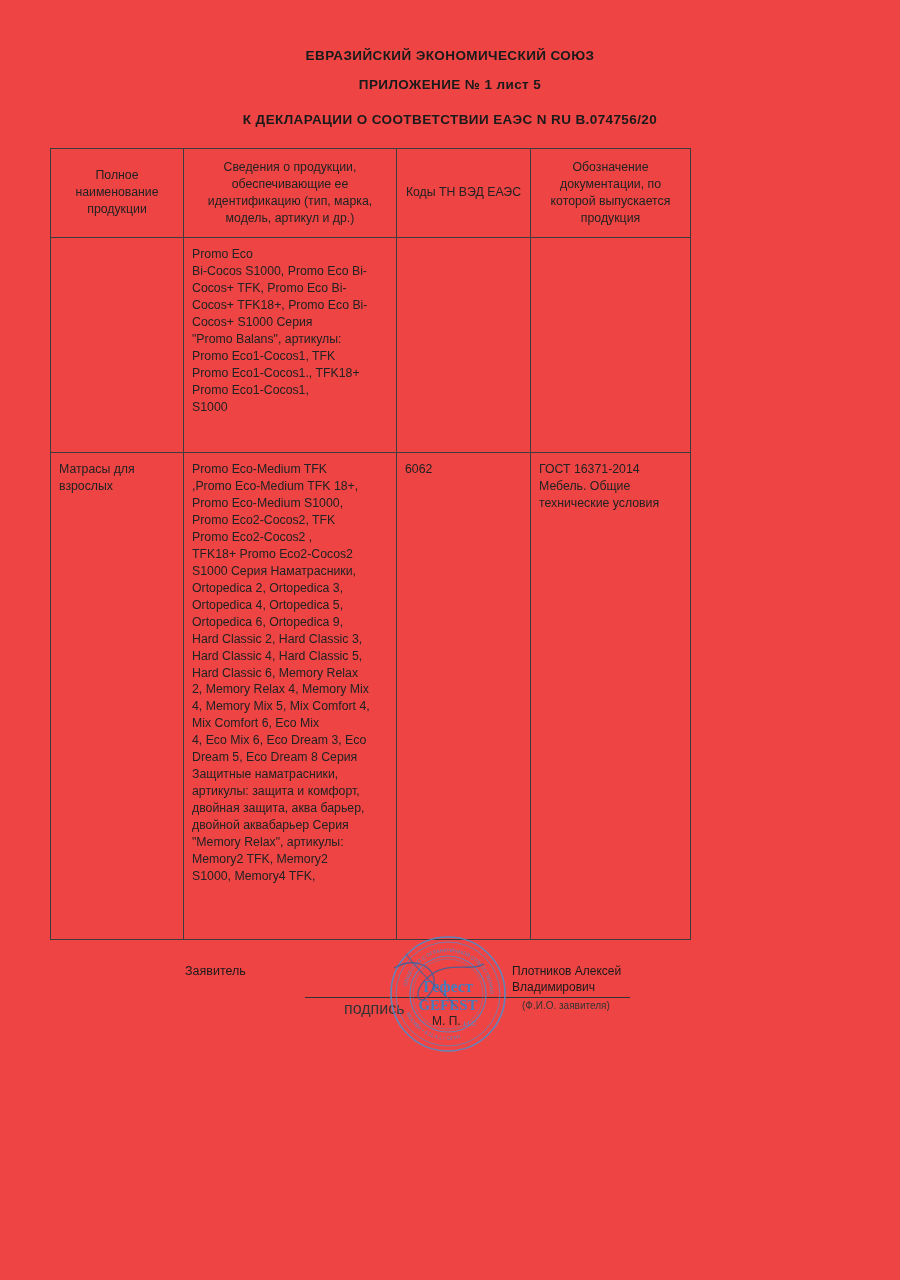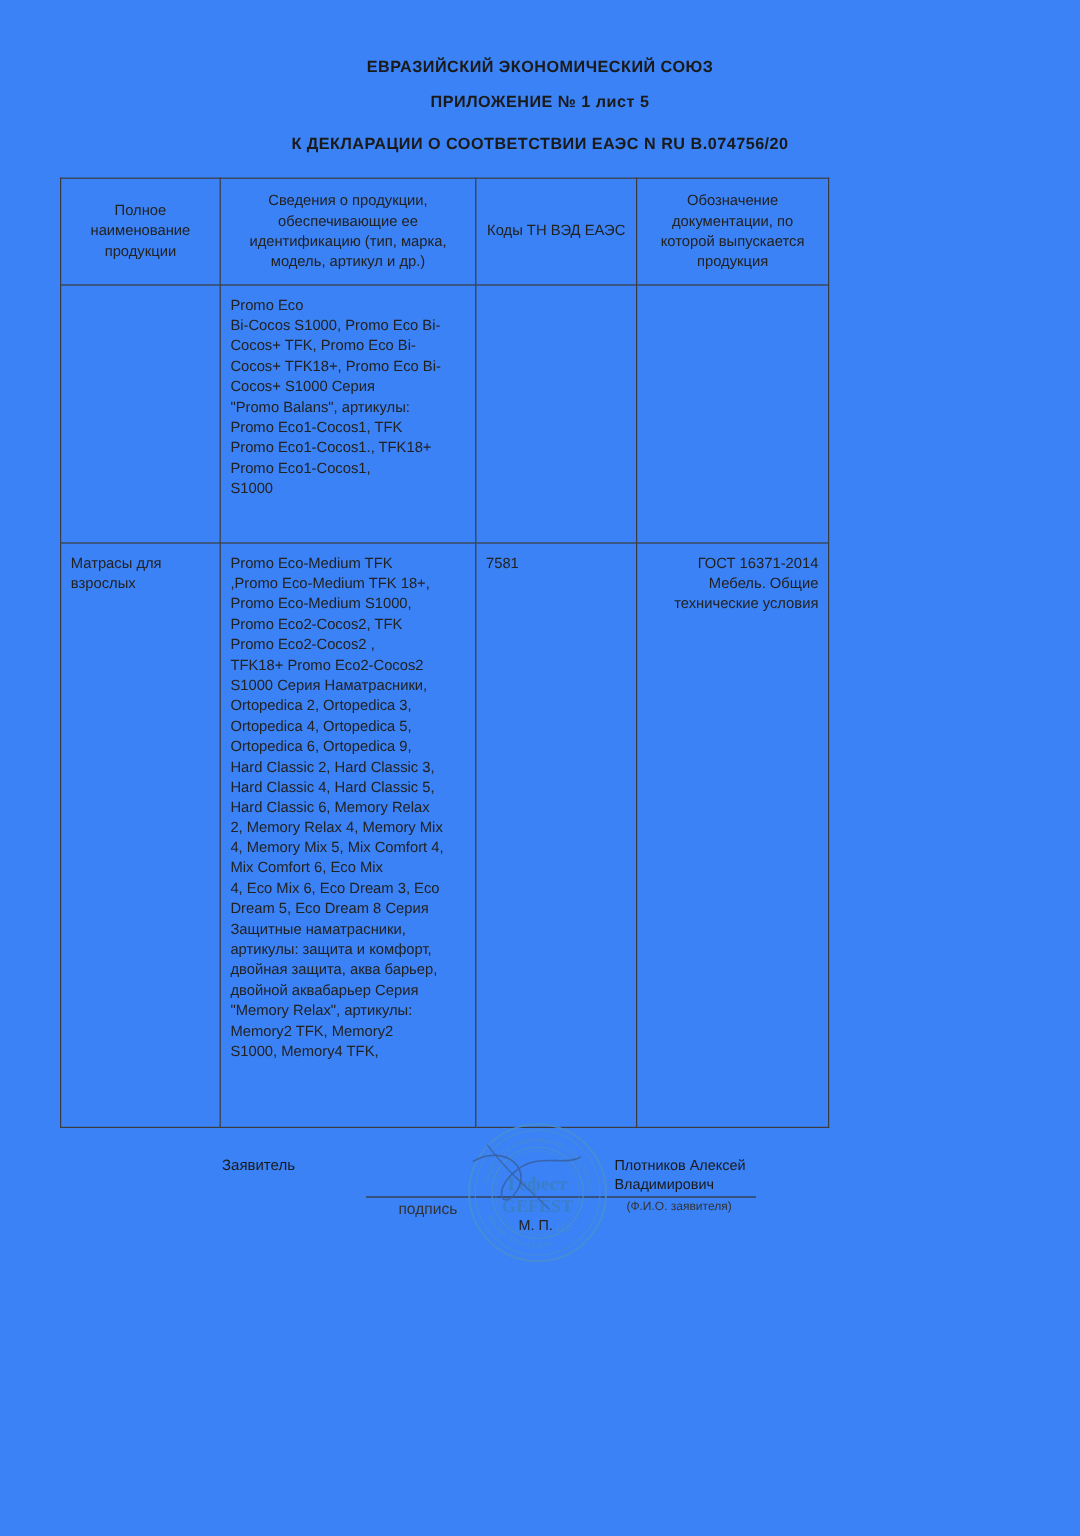--- a/index.html
+++ b/index.html
@@ -12,21 +12,21 @@
     height: 1280px;
     position: relative;
     font-family: "Liberation Sans", sans-serif;
     color: #1a1a1a;
     overflow: hidden;
   }
 
   .page {
     position: absolute;
     inset: 0;
-    background: #3b82f6;
+    background: #ef4444;
   }
 
   
   .doc-heading {
     text-align: center;
     font-weight: bold;
     letter-spacing: 0.4px;
     font-size: 13.5px;
   }
   #h-union  { position: absolute; top: 48px;  left: 0; right: 0; }
@@ -64,21 +64,21 @@
   col.c2 { width: 213px; }
   col.c3 { width: 134px; }
   col.c4 { width: 160px; }
 
   td.cell-name {
     vertical-align: middle;
     padding-left: 10px;
   }
   td.cell-info  { white-space: pre-line; }
   td.cell-code  { white-space: pre-line; }
-  td.cell-doc   { white-space: pre-line; text-align: right; }
+  td.cell-doc   { white-space: pre-line; }
 
   .row1 td { height: 198px; }
   .row2 td { height: 470px; margin-top: 24px; }
 
   
   .sign-area { position: absolute; left: 0; top: 952px; width: 900px; height: 130px; }
 
   #applicant-label {
     position: absolute;
     left: 185px;
@@ -87,23 +87,23 @@
   }
   #sign-line {
     position: absolute;
     left: 305px;
     top: 45px;
     width: 325px;
     border-bottom: 1px solid #333;
   }
   #sign-caption {
     position: absolute;
-    left: 332px;
+    left: 344px;
     top: 48px;
-    font-size: 13px;
+    font-size: 16px;
     color: #333;
   }
   #mp-label {
     position: absolute;
     left: 432px;
     top: 62px;
     font-size: 12px;
     color: #222;
   }
   #applicant-name {
@@ -201,21 +201,21 @@
 Mix Comfort 6, Eco Mix
 4, Eco Mix 6, Eco Dream 3, Eco
 Dream 5, Eco Dream 8 Серия
 Защитные наматрасники,
 артикулы: защита и комфорт,
 двойная защита, аква барьер,
 двойной аквабарьер Серия
 "Memory Relax", артикулы:
 Memory2 TFK, Memory2
 S1000, Memory4 TFK,</td>
-          <td class="cell-code">7581</td>
+          <td class="cell-code">6062</td>
           <td class="cell-doc">ГОСТ 16371-2014
 Мебель. Общие
 технические условия</td>
         </tr>
       </tbody>
     </table>
   </div>
 
   <div class="sign-area">
     <div id="applicant-label">Заявитель</div>

